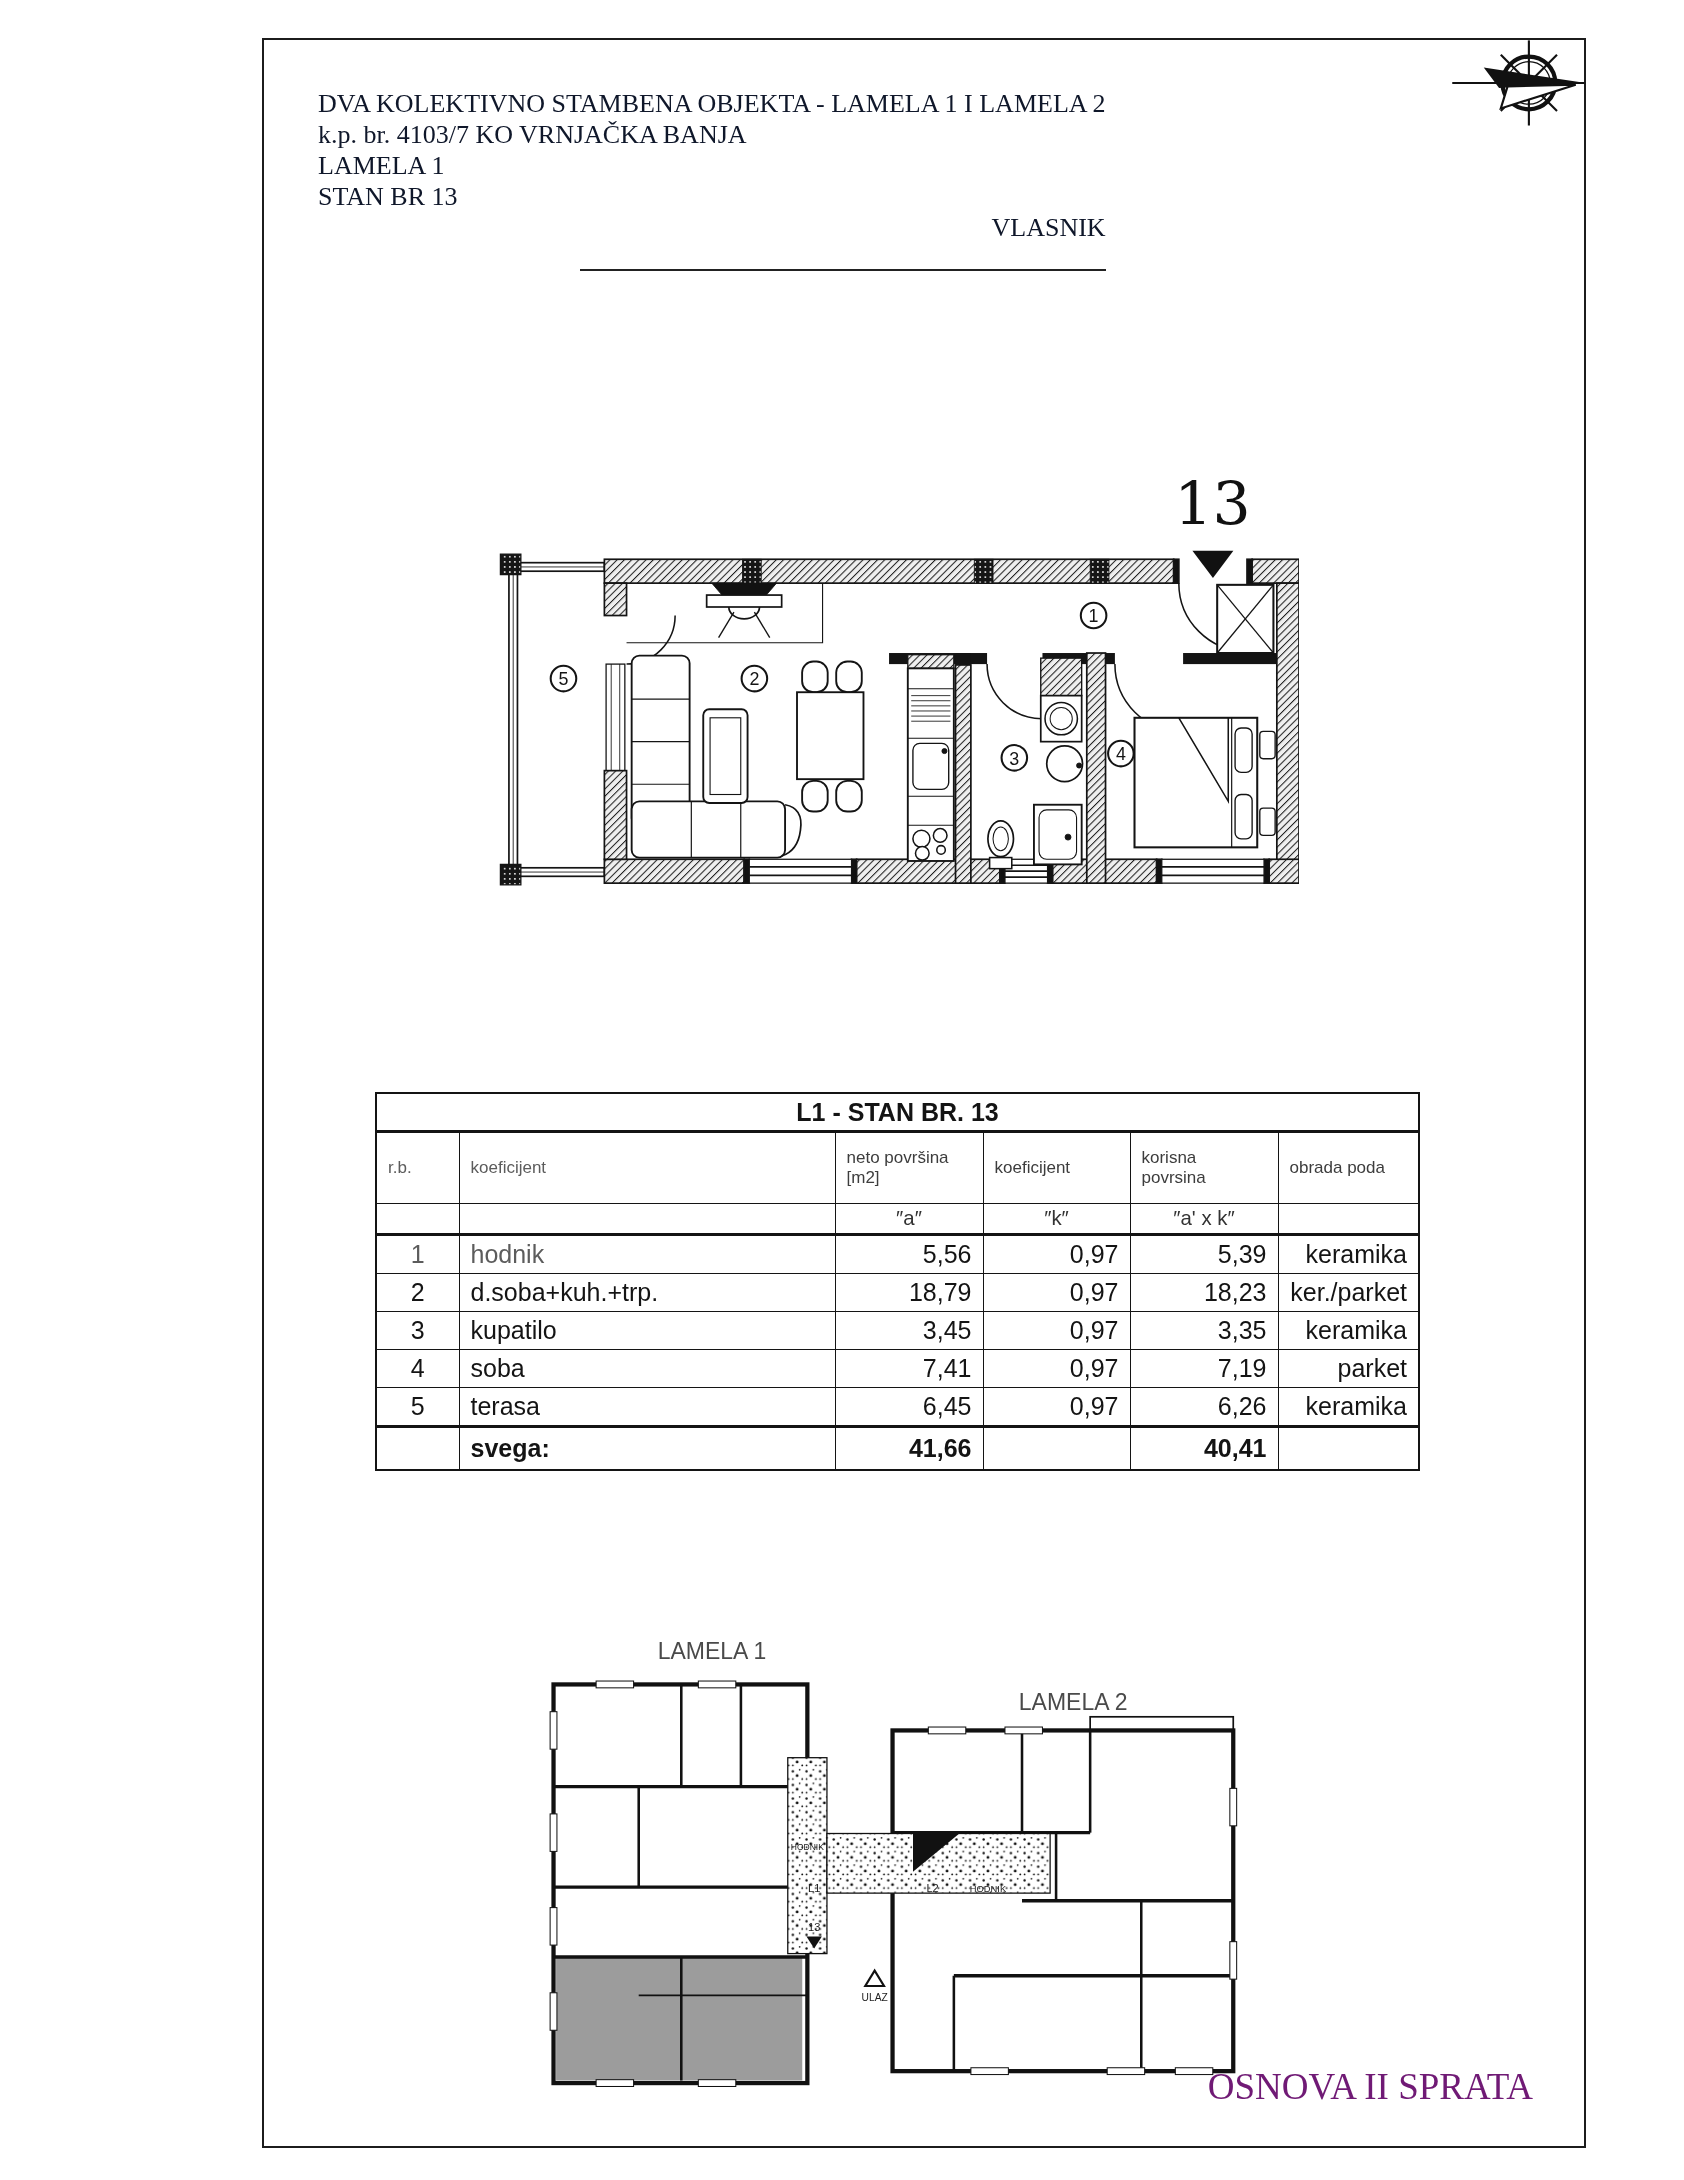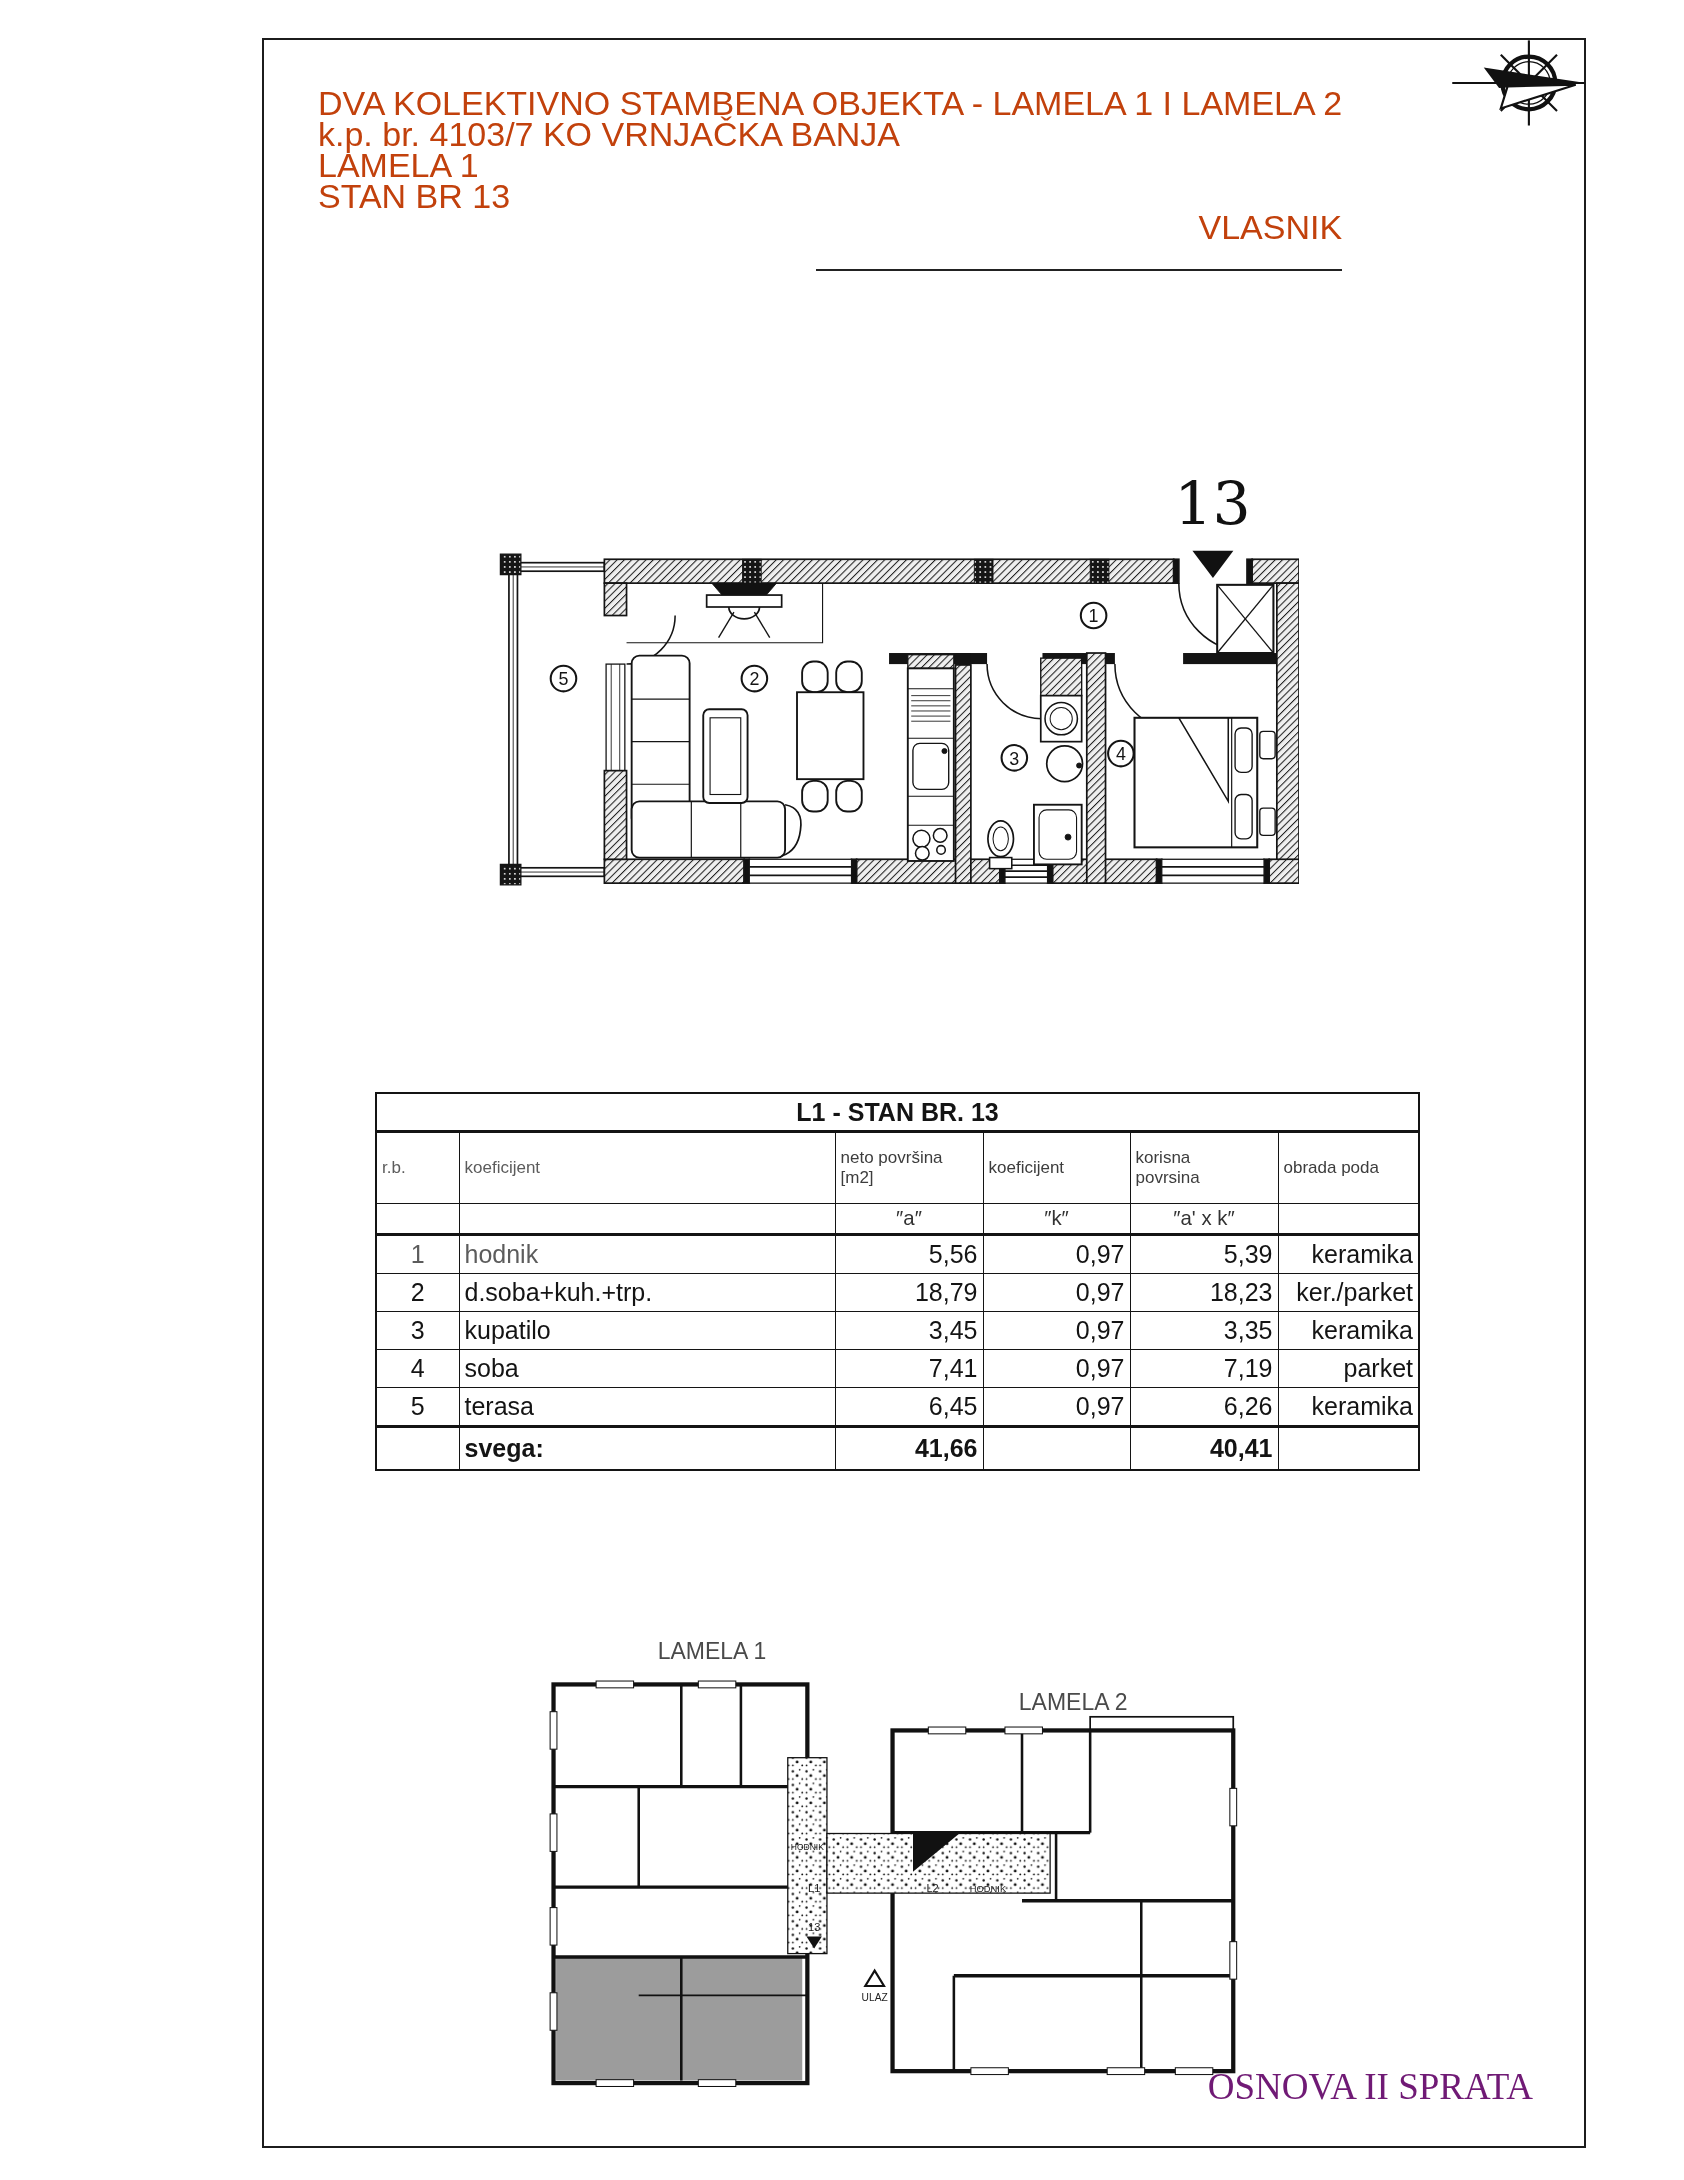--- a/index.html
+++ b/index.html
@@ -1,31 +1,31 @@
 <!DOCTYPE html>
 <html style="font-size:13.6px"><head>
 <meta charset="utf-8">
 <style>
   html,body{margin:0;padding:0;background:#ffffff;}
   #sheet{position:relative;width:1685px;height:2181px;background:#fff;
          font-family:"Liberation Sans",sans-serif;color:#161616;overflow:hidden;}
   #frame{position:absolute;left:262px;top:38px;width:1320px;height:2106px;
          border:2.6px solid #1c1c1c;}
   
-  #head-block{position:absolute;left:318px;top:88px;font-size:34px;line-height:31px;
-              color:#c2410c;letter-spacing:0px;white-space:nowrap;}
+  #head-block{position:absolute;left:318px;top:88px;font-size:26px;line-height:31px;
+              color:#0f172a;letter-spacing:0px;white-space:nowrap;font-family:Liberation Serif, serif;}
   .owner-line{display:flex;align-items:flex-end;flex-direction:column;}
   #sig-line{display:inline-block;width:526px;border-bottom:2.6px solid #222;height:25.6px;margin-left:12px;}
   
   #apt13{position:absolute;left:1170px;top:470px;width:85px;text-align:center;
          font-family:"DejaVu Serif",serif;font-size:60px;line-height:68px;color:#111;}
   
   #area-table{position:absolute;left:375px;top:1092px;border-collapse:collapse;table-layout:fixed;
               width:1044px;font-size:25px;color:#141414;}
-  #area-table td{border:1.7px solid #141414;padding:0 5px;overflow:hidden;white-space:nowrap;margin-left:26px;}
+  #area-table td{border:1.7px solid #141414;padding:0 11px;overflow:hidden;white-space:nowrap;margin-left:26px;}
   #area-table .t-title{border:2.6px solid #141414;border-bottom:3.4px solid #141414;
        text-align:center;font-weight:bold;font-size:25px;height:36px;}
   #area-table .hdr{font-size:17px;height:72px;color:#3d3d3d;}
   #area-table .sub{font-size:20.4px;height:31px;text-align:center;color:#333;border-bottom:3.4px solid #141414;}
   #area-table .drow td{height:37px;}
   #area-table .num{text-align:right;}
   #area-table .cnt{text-align:center;}
   #area-table .gray{color:#5c5c5c;}
   #area-table .total td{height:41px;border-top:3.4px solid #141414;border-bottom:2.6px solid #141414;font-weight:bold;}
   #area-table .outL{border-left:2.6px solid #141414;}

